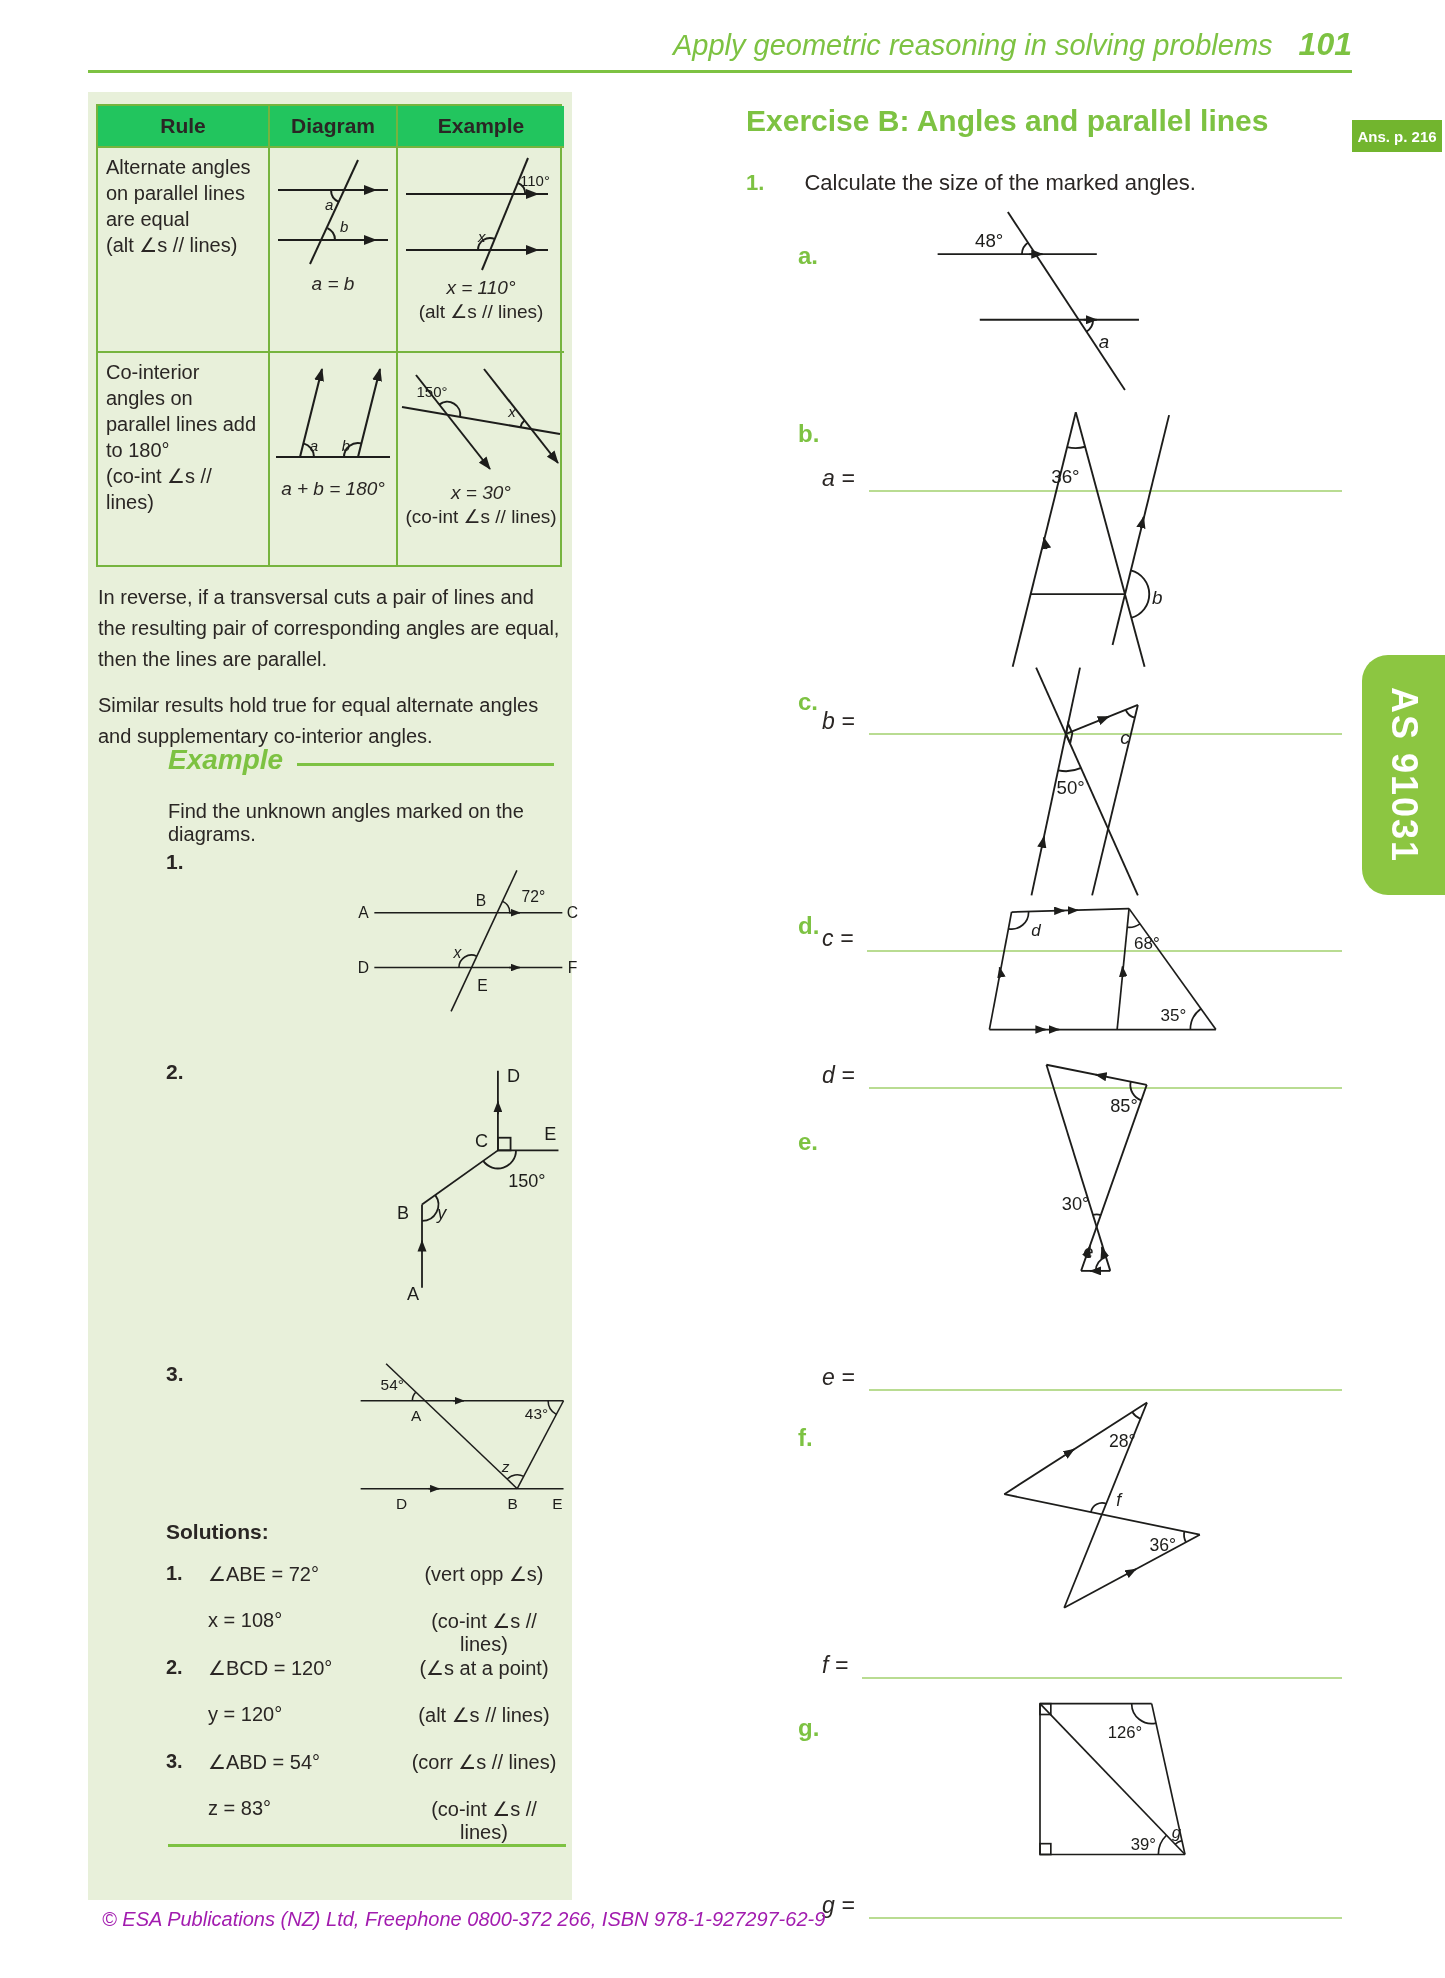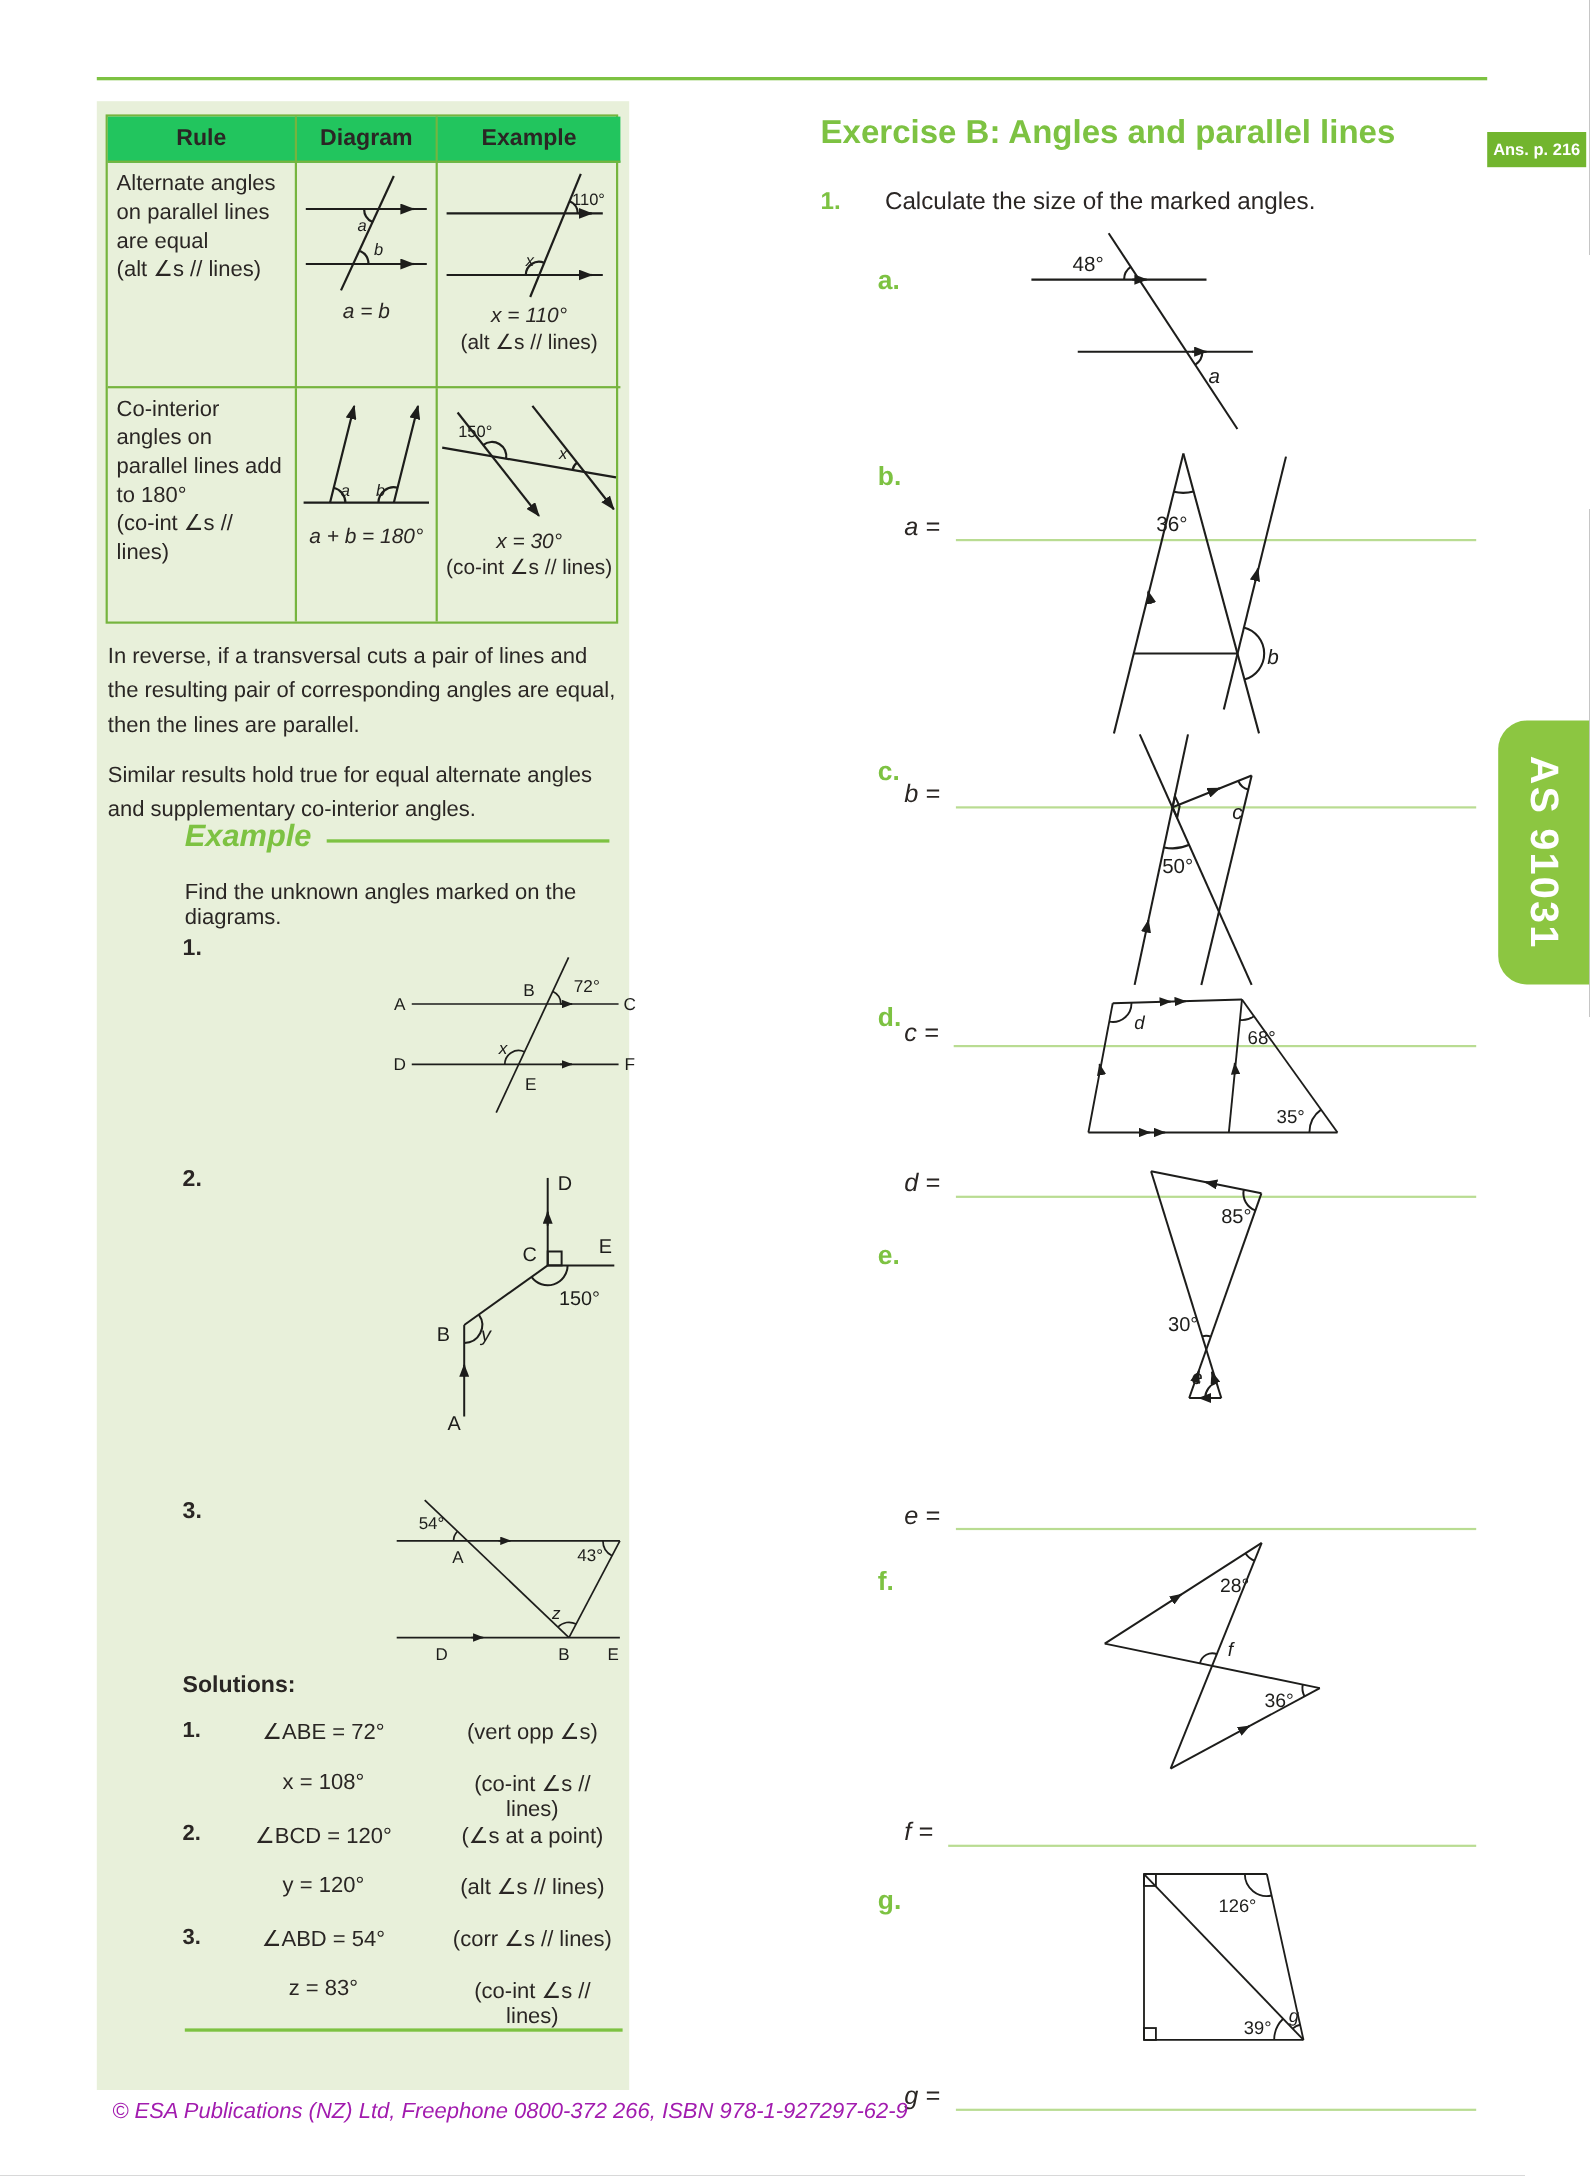--- a/index.html
+++ b/index.html
@@ -26,21 +26,21 @@
   .note{margin-top:14px;}
   .rc p{margin:0;}
   .para{position:absolute;left:10px;width:462px;font-size:20px;line-height:1.55;margin:0;}
   .exhead{position:absolute;left:80px;top:652px;display:flex;width:386px;align-items:center;}
   .exhead .t{color:#7dc242;font-weight:bold;font-style:italic;font-size:28px;}
   .exhead .ln{flex:1;border-bottom:3px solid #7dc242;margin-left:14px;transform:translateY(4px);}
   .prompt{position:absolute;left:76px;top:704px;font-size:20px;margin:4px;}
   .fignum{position:absolute;font-weight:bold;font-size:21px;}
   .solhead{position:absolute;left:78px;top:1428px;font-weight:bold;font-size:21px;}
   .solrow{position:absolute;left:78px;width:396px;display:grid;grid-template-columns:42px 172px auto;font-size:20px;}
-  .solrow .eq{text-align:center;}
+  .solrow .eq{text-align:left;}
   .solrow .rs{padding-left:26px;text-align:center;}
   .solrow .n{font-weight:bold;}
   .endrule{position:absolute;left:80px;top:1752px;width:398px;height:3px;background:#7dc242;}
   
   .extitle{position:absolute;left:746px;top:104px;font-size:30px;font-weight:bold;color:#7dc242;}
   .ansbadge{position:absolute;left:1352px;top:120px;width:90px;height:32px;background:#72b52e;
             color:#fff;font-size:15px;font-weight:bold;display:flex;align-items:center;justify-content:center;}
   .qrow{position:absolute;left:746px;top:170px;font-size:22px;}
   .qrow .qn{color:#7dc242;font-weight:bold;margin-right:34px;}
   .plet{position:absolute;left:798px;color:#7dc242;font-weight:bold;font-size:24px;}
@@ -67,20 +67,24 @@
 <svg width="0" height="0" style="position:absolute">
   <defs>
     <marker id="arr" markerWidth="6.5" markerHeight="5" refX="6" refY="2.5" orient="auto">
       <path d="M0,0 L6.5,2.5 L0,5 Z" fill="#1d1d1b"></path>
     </marker>
   </defs>
 </svg>
 
 <div class="page">
 
+  <div class="runhead">
+    <span>Apply geometric reasoning in solving problems</span>
+    <span class="pageno">101</span>
+  </div>
   <div class="headrule"></div>
 
   <div class="panel">
 
     <div class="rtable">
       <div class="cell hc">Rule</div>
       <div class="cell hc">Diagram</div>
       <div class="cell hc lastcol">Example</div>
 
       <div class="cell rc">

